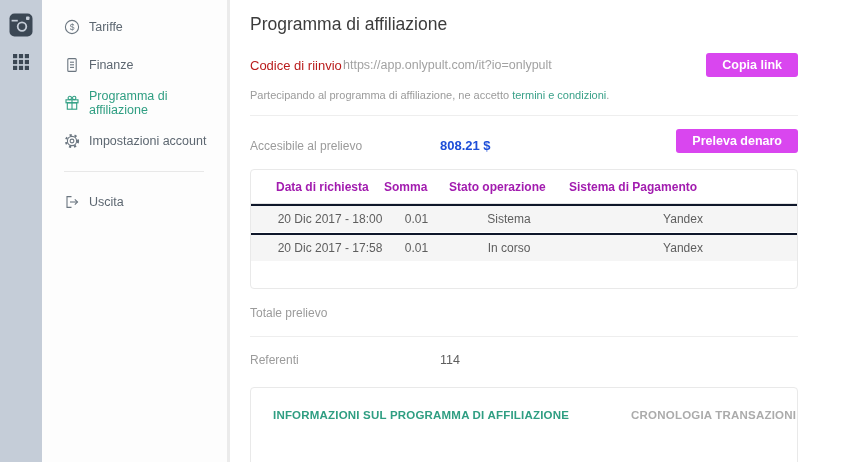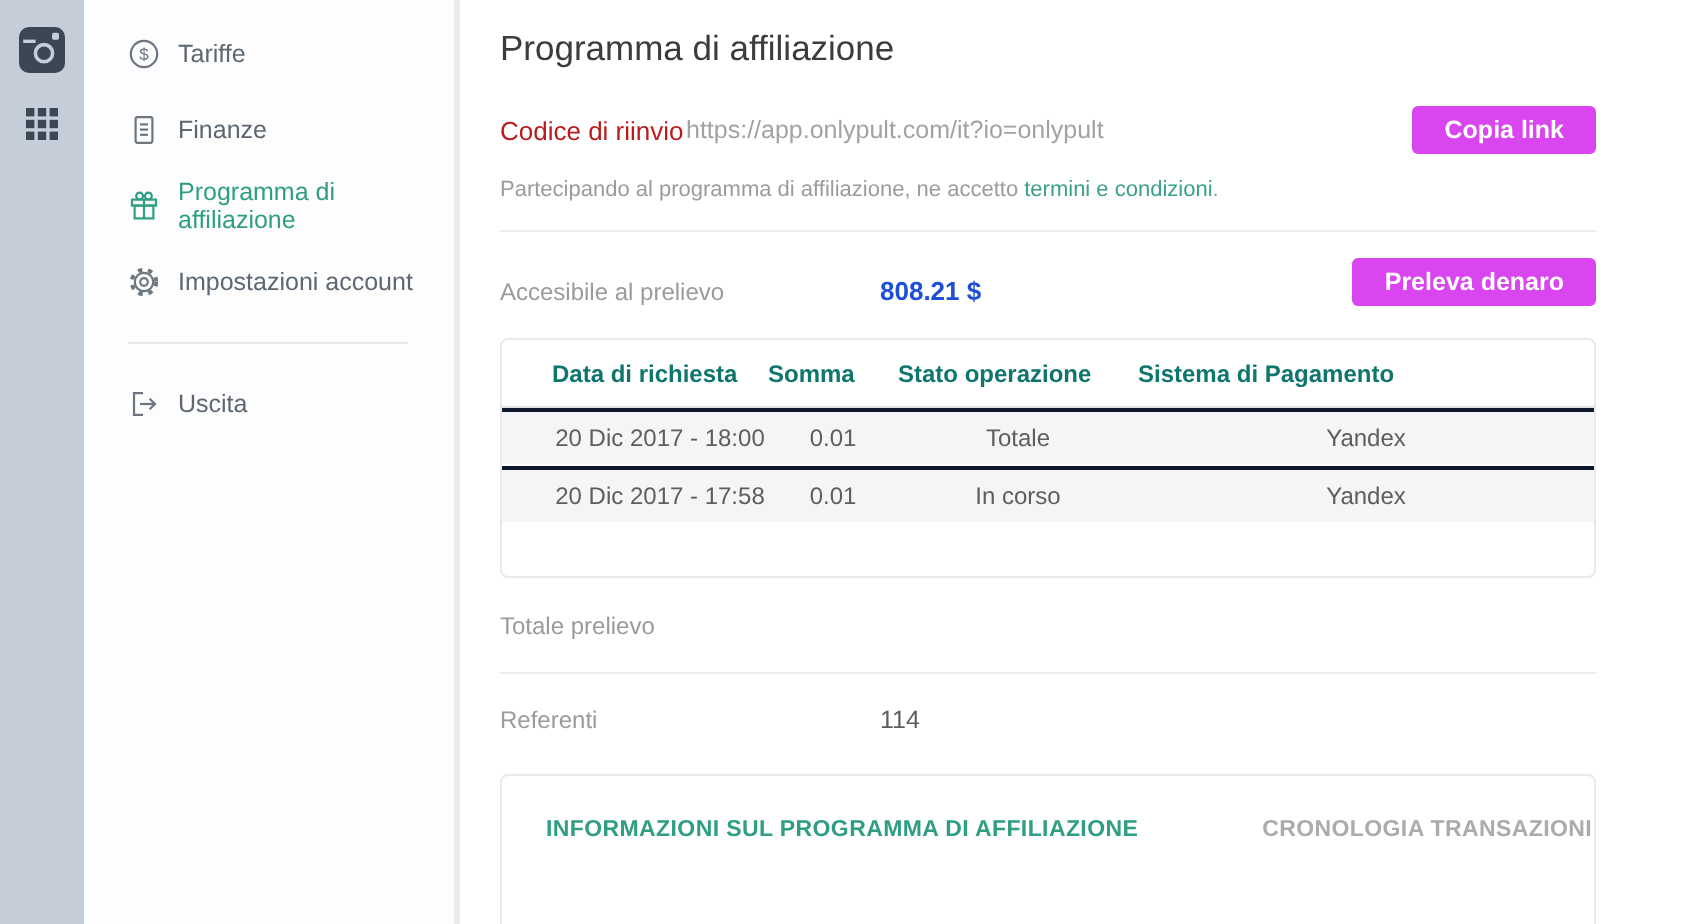--- a/index.html
+++ b/index.html
@@ -47,21 +47,21 @@
   .field-label { width:190px; flex:0 0 190px; font-size:12px; color:#9b9b9b; }
   .balance-value { flex:1 1 auto; font-size:13px; font-weight:bold; color:#1d4ed8; }
   
   .card {
     border:1px solid #e9e9e9; border-radius:4px; background:#fff;
     padding-bottom:26px;
   }
   table { width:100%; border-collapse:separate; border-spacing:0; table-layout:fixed; }
   th, td { text-align:left; font-size:12px; }
   th {
-    color:#0f766e; font-weight:bold; padding:10px 0 9px;
+    color:#a21caf; font-weight:bold; padding:10px 0 9px;
     border-bottom:1px solid #e3e3e3;
   }
   td {
     color:#5e5e5e; background:#f5f5f5; padding:6px 0;
     border-top:2px solid #0f172a; border-bottom:1px solid #fff;text-align:center;
   }
   .col1 { width:133px; padding-left:25px; }
   .col2 { width:65px; }
   .col3 { width:120px; }
   .totals-row { margin-top:17px; }
@@ -183,21 +183,21 @@
           <th class="col1">Data di richiesta</th>
           <th class="col2">Somma</th>
           <th class="col3">Stato operazione</th>
           <th>Sistema di Pagamento</th>
         </tr>
       </thead>
       <tbody>
         <tr>
           <td class="col1">20 Dic 2017 - 18:00</td>
           <td class="col2">0.01</td>
-          <td class="col3">Totale</td>
+          <td class="col3">Sistema</td>
           <td>Yandex</td>
         </tr>
         <tr>
           <td class="col1">20 Dic 2017 - 17:58</td>
           <td class="col2">0.01</td>
           <td class="col3">In corso</td>
           <td>Yandex</td>
         </tr>
       </tbody>
     </table>

